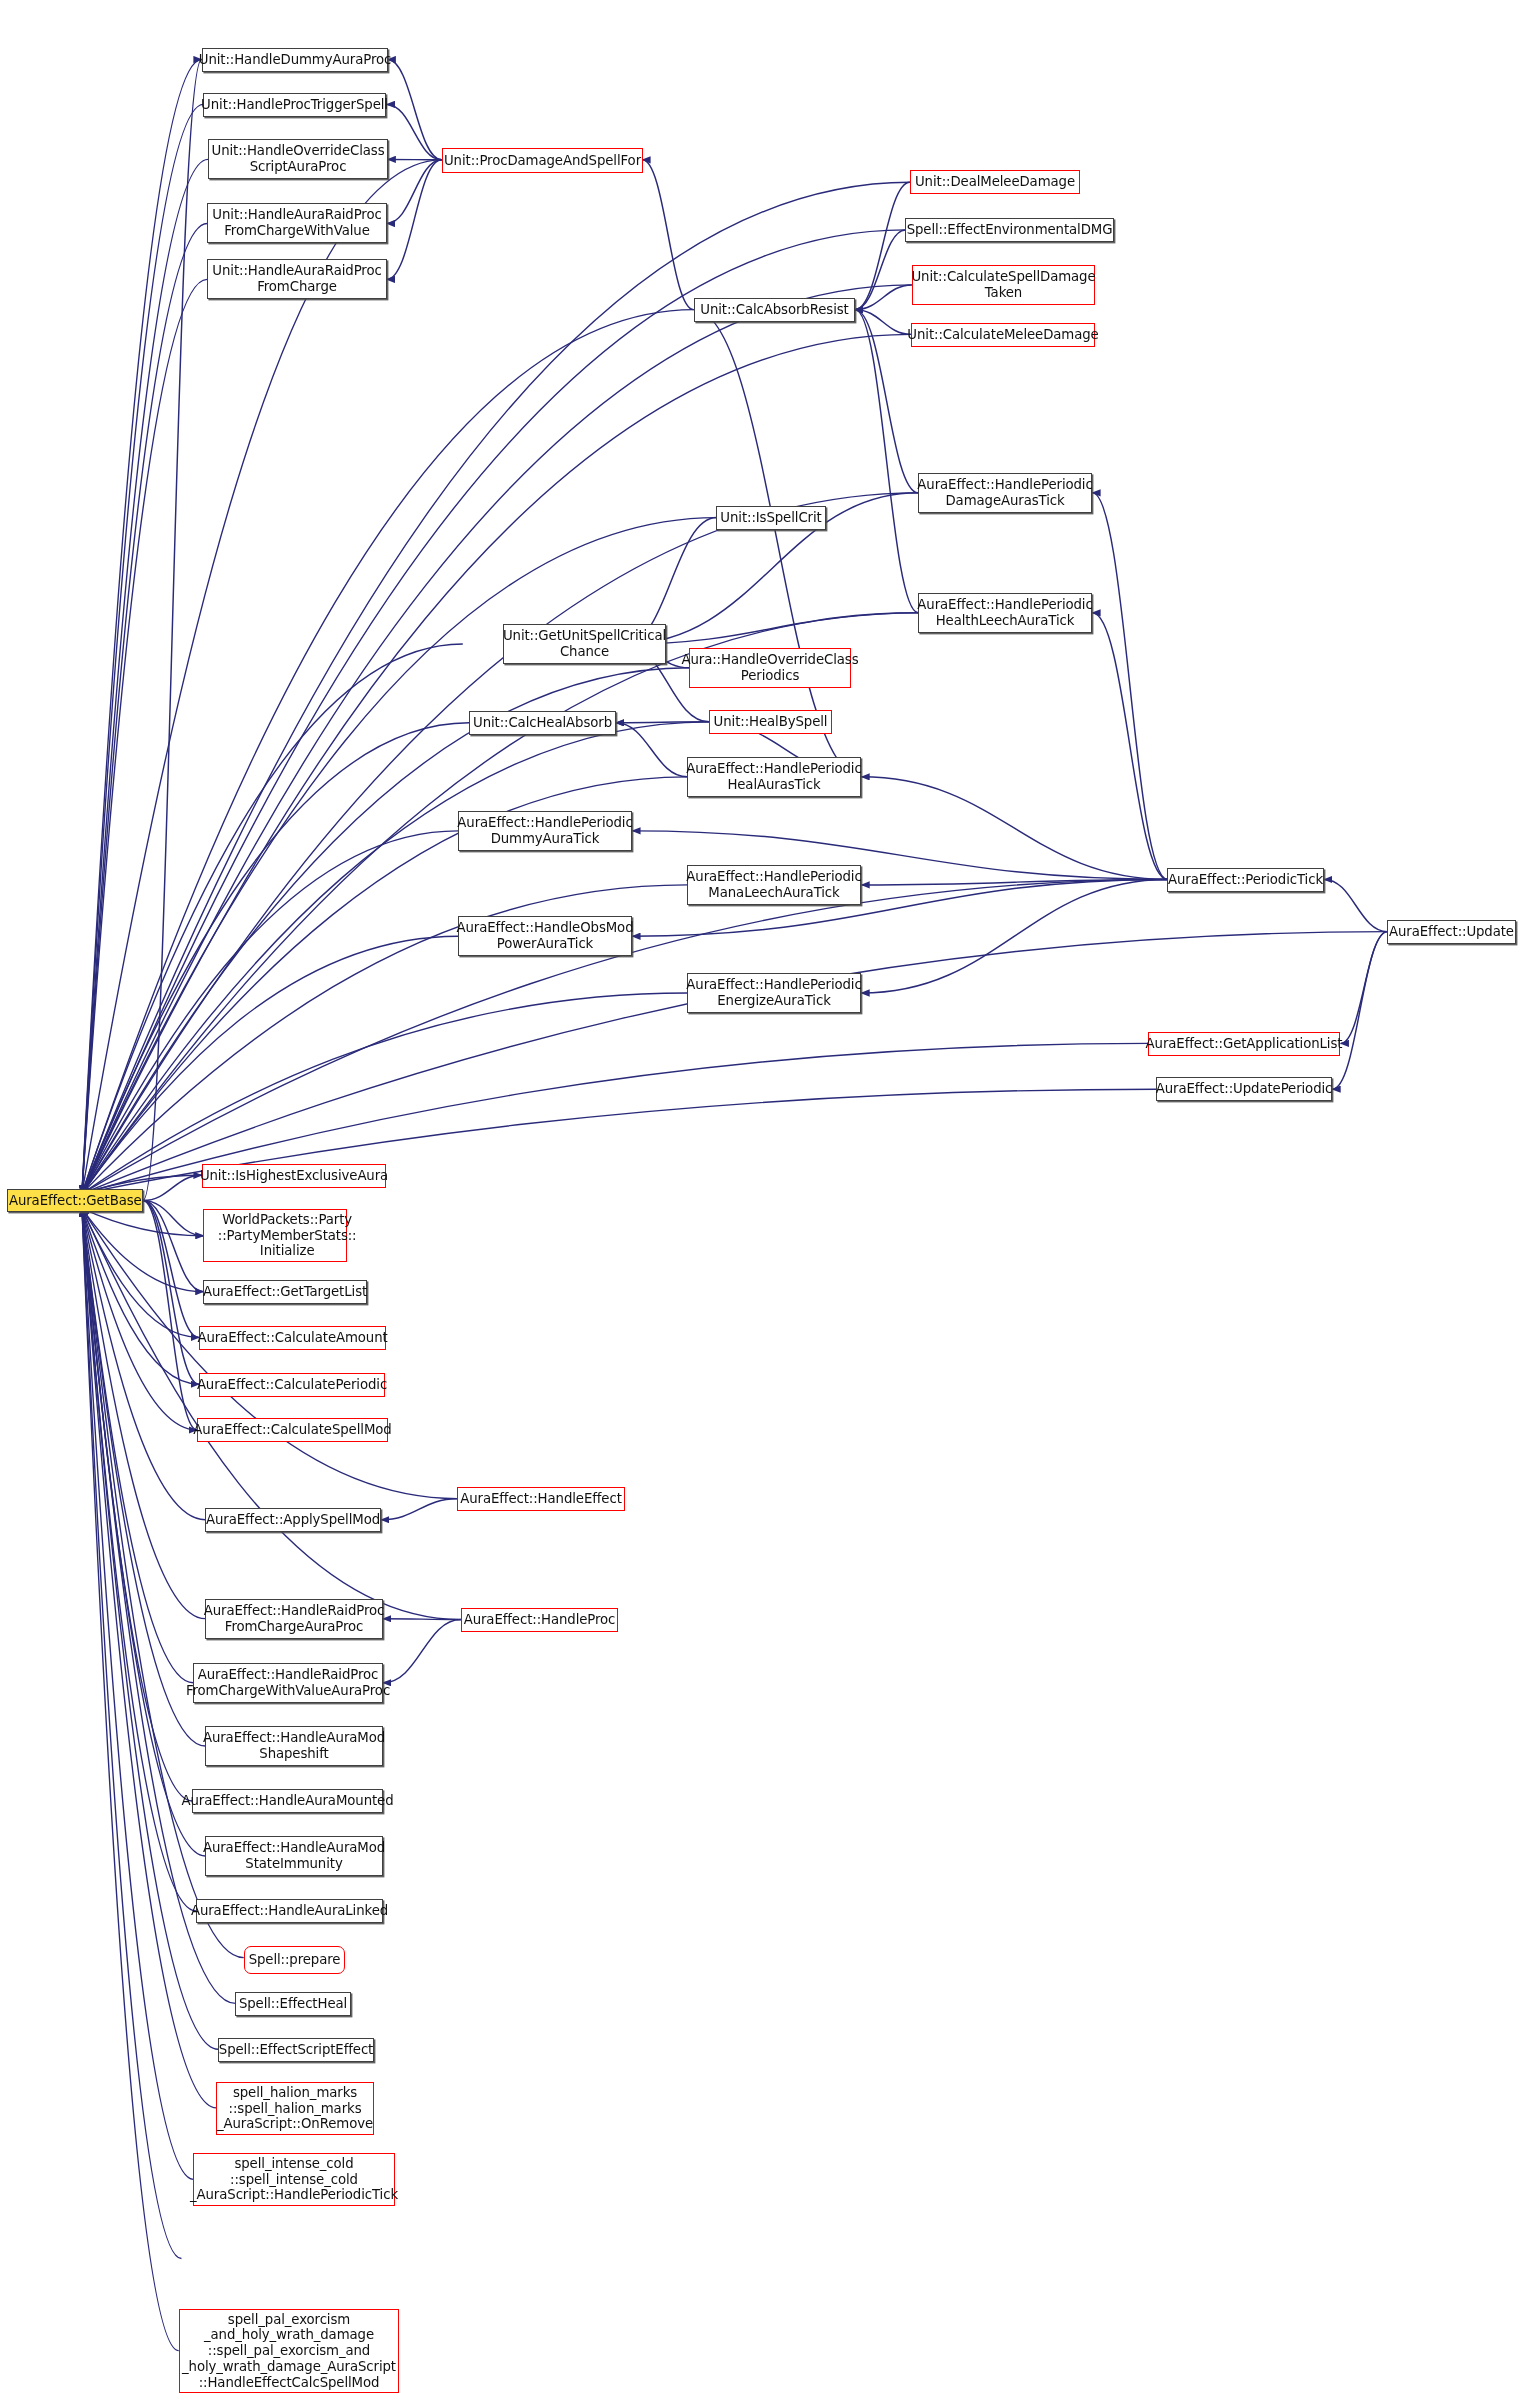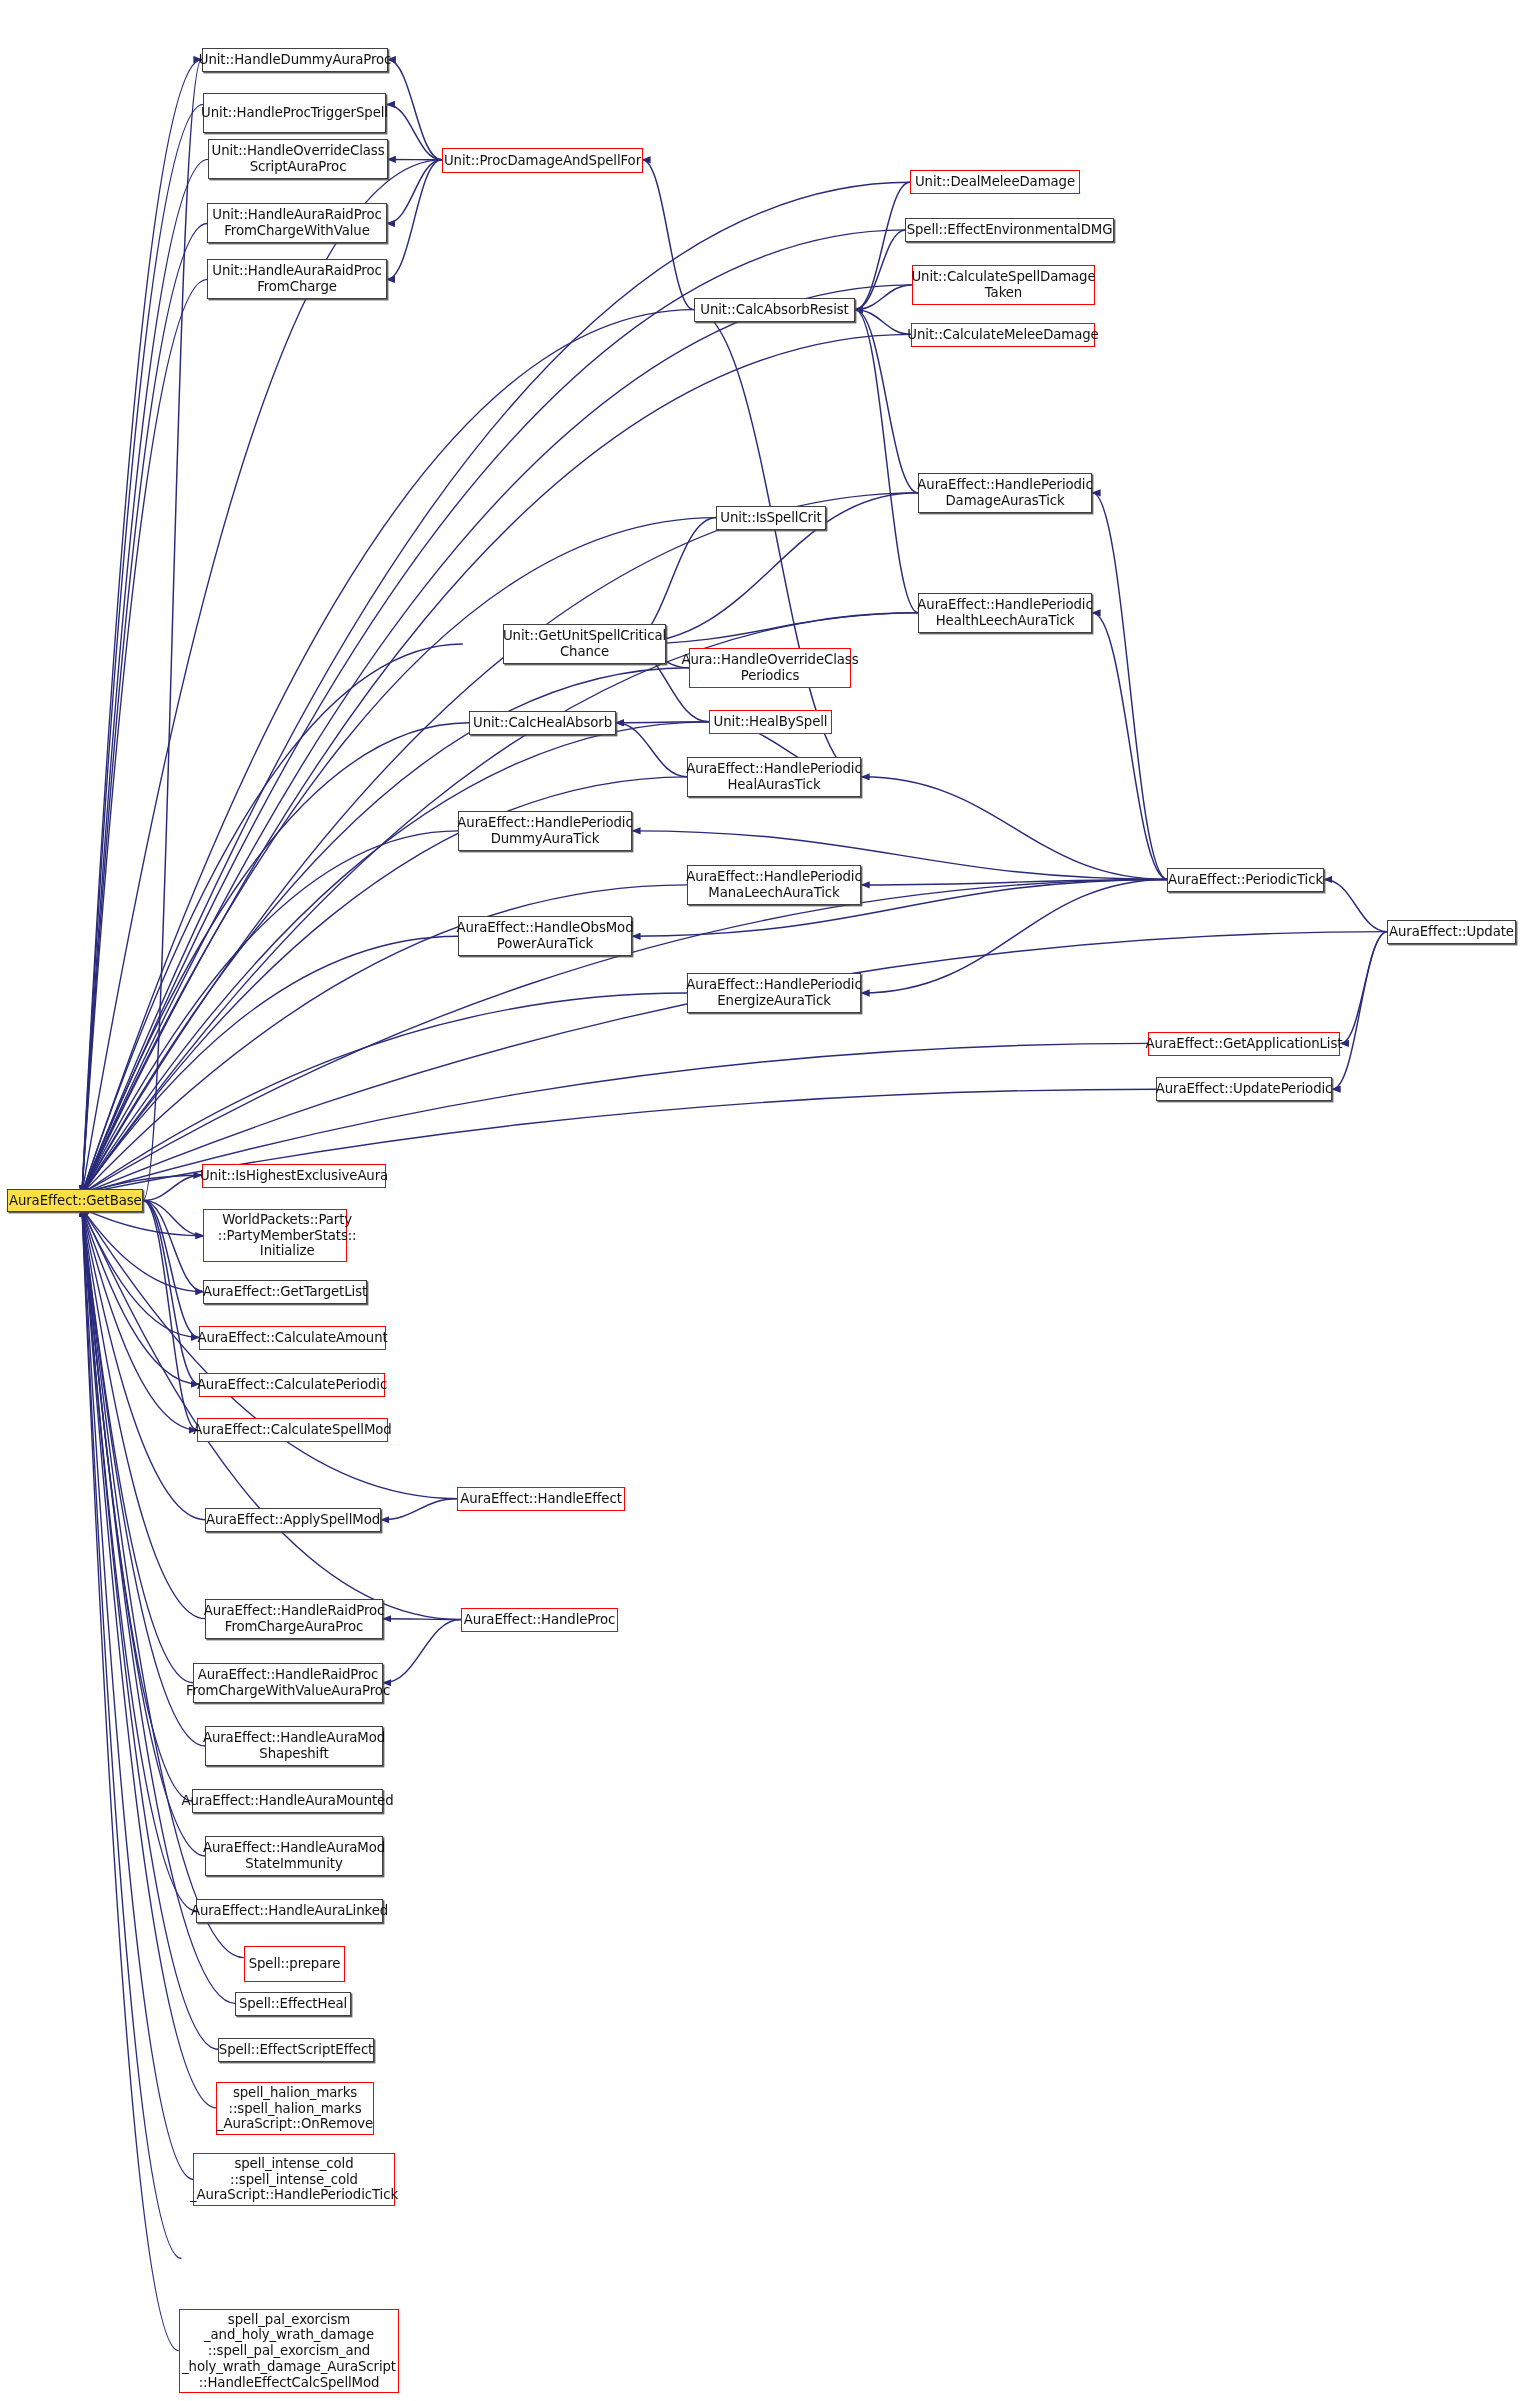--- a/index.html
+++ b/index.html
@@ -137,21 +137,21 @@
         <path d="M156,1310.5 C184.8,1310.5 191.2,1283 220,1283" marker-end="url(#ah)"></path>
         <path d="M156,1310.5 C185.7,1310.5 192.3,1349 222,1349" marker-end="url(#ah)"></path>
         <path d="M156,1310.5 C185.7,1310.5 192.3,1410 222,1410" marker-end="url(#ah)"></path>
         <path d="M156,1310.5 C183.45,1310.5 189.55,1460 217,1460" marker-end="url(#ah)"></path>
         <path d="M156,1310.5 C183.45,1310.5 189.55,1511 217,1511" marker-end="url(#ah)"></path>
         <path d="M156,1310.5 C182.55,1310.5 188.45,1561 215,1561" marker-end="url(#ah)"></path>
       </g>
   </svg>
 <div class="node root" style="left: 7.3px; top: 1189px; width: 136px; height: 23px;">AuraEffect::GetBase</div>
     <div class="node" style="left: 202px; top: 48px; width: 186px; height: 24px;">Unit::HandleDummyAuraProc</div>
-    <div class="node" style="left: 203px; top: 93px; width: 183px; height: 40px;">Unit::HandleProcTriggerSpell</div>
+    <div class="node" style="left: 203px; top: 93px; width: 183px; height: 24px;">Unit::HandleProcTriggerSpell</div>
     <div class="node" style="left: 208px; top: 139px; width: 180px; height: 40px;">Unit::HandleOverrideClass
 ScriptAuraProc</div>
     <div class="node" style="left: 207px; top: 203px; width: 180px; height: 40px;">Unit::HandleAuraRaidProc
 FromChargeWithValue</div>
     <div class="node" style="left: 207px; top: 259px; width: 180px; height: 40px;">Unit::HandleAuraRaidProc
 FromCharge</div>
     <div class="node red" style="left: 442px; top: 148px; width: 201px; height: 25px;">Unit::ProcDamageAndSpellFor</div>
     <div class="node" style="left: 694px; top: 298px; width: 161px; height: 24px;">Unit::CalcAbsorbResist</div>
     <div class="node red" style="left: 910px; top: 170px; width: 170px; height: 24px;">Unit::DealMeleeDamage</div>
     <div class="node" style="left: 905px; top: 218px; width: 209px; height: 24px;">Spell::EffectEnvironmentalDMG</div>
@@ -197,21 +197,21 @@
     <div class="node" style="left: 205px; top: 1599px; width: 178px; height: 40px;">AuraEffect::HandleRaidProc
 FromChargeAuraProc</div>
     <div class="node" style="left: 193px; top: 1663px; width: 190px; height: 40px;">AuraEffect::HandleRaidProc
 FromChargeWithValueAuraProc</div>
     <div class="node" style="left: 205px; top: 1726px; width: 178px; height: 40px;">AuraEffect::HandleAuraMod
 Shapeshift</div>
     <div class="node" style="left: 192px; top: 1789px; width: 191px; height: 24px;">AuraEffect::HandleAuraMounted</div>
     <div class="node" style="left: 205px; top: 1836px; width: 178px; height: 40px;">AuraEffect::HandleAuraMod
 StateImmunity</div>
     <div class="node" style="left: 196px; top: 1899px; width: 187px; height: 24px;">AuraEffect::HandleAuraLinked</div>
-    <div class="node red" style="left: 244px; top: 1946px; width: 101px; height: 36px;">Spell::prepare</div>
+    <div class="node red" style="left: 244px; top: 1946px; width: 101px; height: 28px; border-radius: 7px;">Spell::prepare</div>
     <div class="node" style="left: 235px; top: 1992px; width: 116px; height: 24px;">Spell::EffectHeal</div>
     <div class="node" style="left: 218px; top: 2038px; width: 156px; height: 24px;">Spell::EffectScriptEffect</div>
     <div class="node red" style="left: 216px; top: 2082px; width: 158px; height: 53px;">spell_halion_marks
 ::spell_halion_marks
 _AuraScript::OnRemove</div>
     <div class="node red" style="left: 193px; top: 2153px; width: 202px; height: 53px;">spell_intense_cold
 ::spell_intense_cold
 _AuraScript::HandlePeriodicTick</div>
     <div class="node red" style="left: 179px; top: 2309px; width: 220px; height: 84px;">spell_pal_exorcism
 _and_holy_wrath_damage

